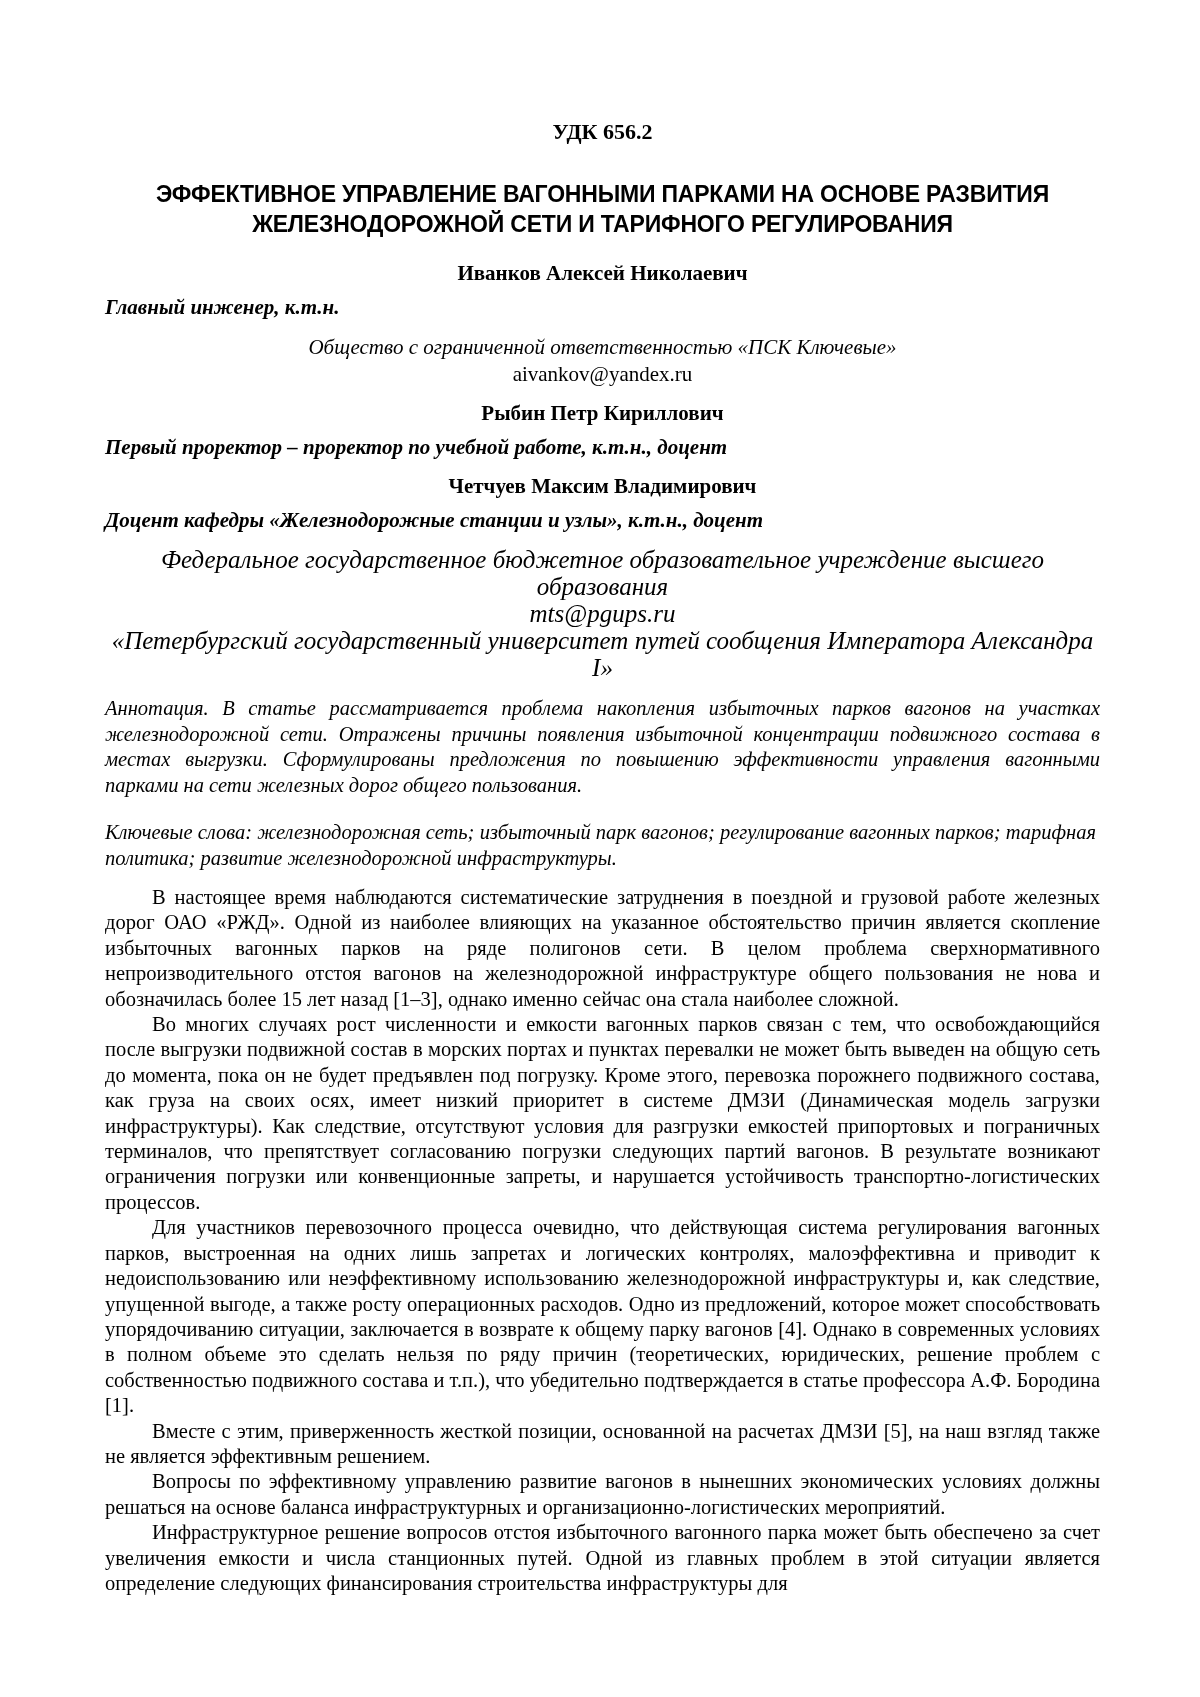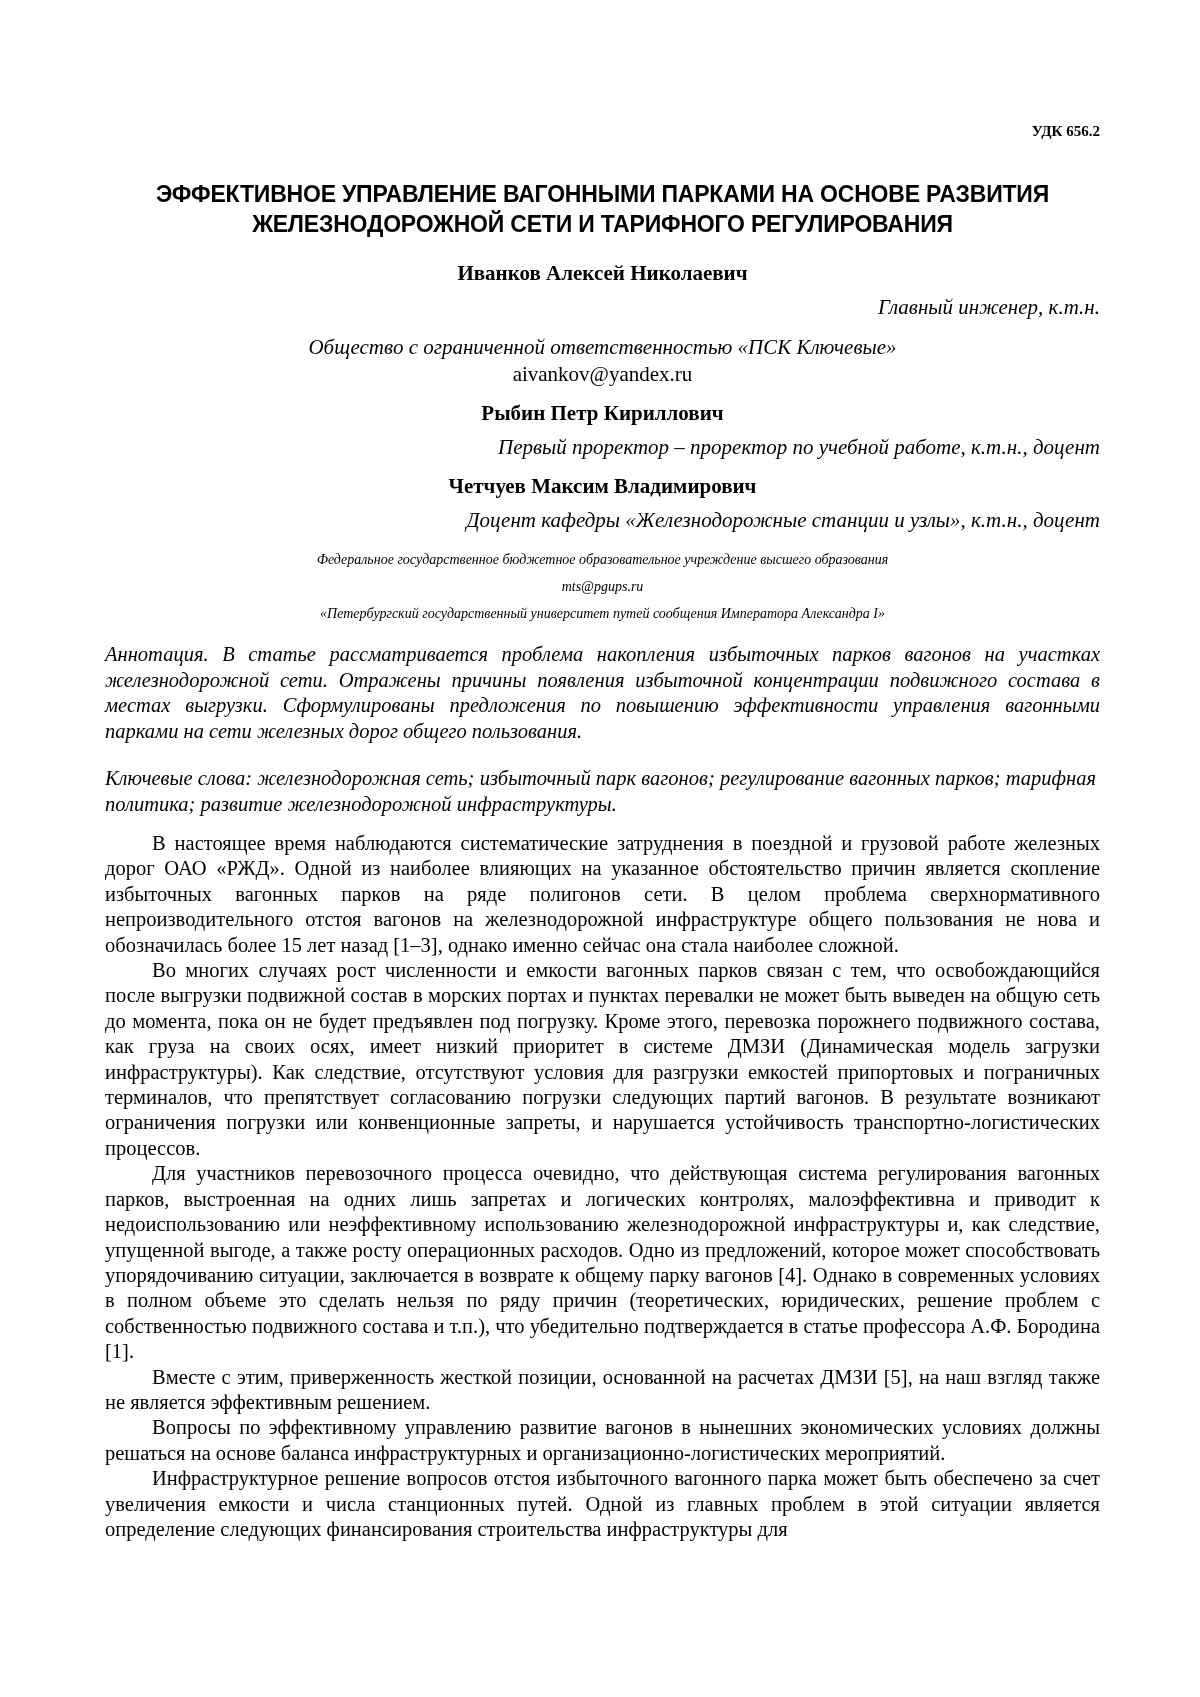--- a/index.html
+++ b/index.html
@@ -13,23 +13,23 @@
     height: 1697px;
     margin: 0 auto;
     background: #ffffff;
     color: #000000;
     box-sizing: border-box;
     padding: 118px 100px 0 105px;
     font-family: "Liberation Serif", "DejaVu Serif", serif;
     overflow: hidden;
   }
   .udc {
-    font-size: 15px;
+    font-size: 22px;
     font-weight: bold;
-    text-align: right;
+    text-align: center;
     line-height: 27px;
     margin: 0 0 34px 0;
   }
   .title {
     font-family: "Liberation Sans", "DejaVu Sans", sans-serif;
     font-weight: bold;
     font-size: 23px;
     line-height: 30px;
     letter-spacing: -0.2px;
     text-align: center;
@@ -39,39 +39,40 @@
     font-weight: bold;
     font-size: 21px;
     line-height: 27px;
     text-align: center;
     margin: 12px 0 0 0;
   }
   .italic-line {
     font-style: italic;
     font-size: 21px;
     line-height: 27px;
-    text-align: right;
+    text-align: left;
     margin: 7px 0 0 0;
+    font-weight: bold;
   }
   .org-line {
     font-style: italic;
     font-size: 21px;
     line-height: 27px;
     text-align: center;
     margin: 13px 0 0 0;
   }
   .email-line {
     font-size: 21px;
     line-height: 27px;
     text-align: center;
     margin: 0;
   }
   .affiliation {
     font-style: italic;
-    font-size: 14px;
+    font-size: 25px;
     line-height: 27px;
     text-align: center;
     margin: 12px 0 0 0;
   }
   .abstract {
     font-style: italic;
     font-size: 20.5px;
     line-height: 25.5px;
     text-align: justify;
     margin: 15px 0 0 0;

